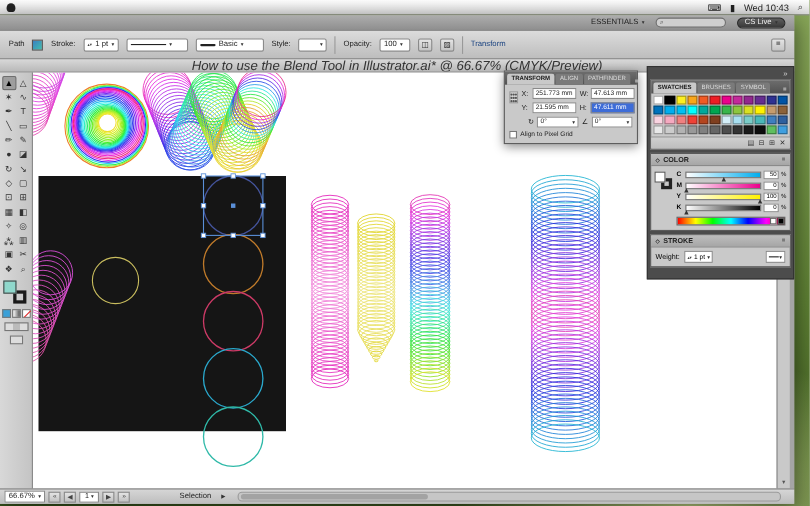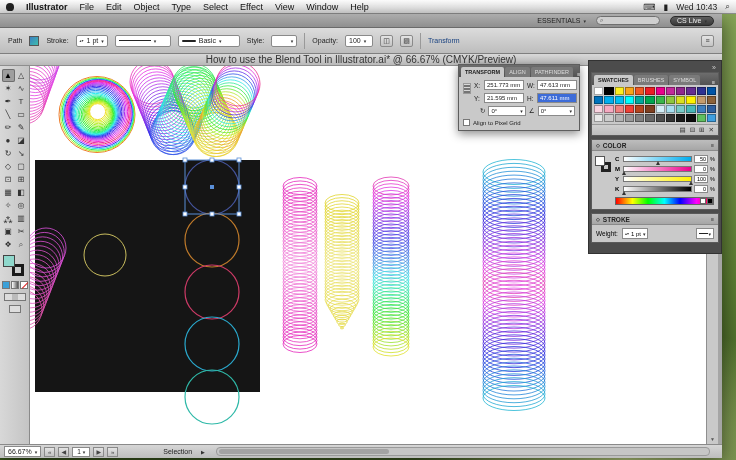--- a/index.html
+++ b/index.html
@@ -46,21 +46,21 @@
   .sep { width:1px; height:16px; background:#999; }
   .stepper { display:flex; flex-direction:column; font-size:4px; line-height:4px; color:#444; }
   .profline { width:32px; height:1px; background:#222; }
   .brushline { width:14px; height:2px; background:#222; border-radius:1px; }
   .link { color:#17407f; }
   .icon-btn { width:13px; height:12px; background:linear-gradient(#e4e4e4,#c4c4c4); border:1px solid #8a8a8a;
     border-radius:2px; font-size:7px; display:flex; align-items:center; justify-content:center; color:#333; }
 
   .doc-titlebar { position:absolute; top:40px; left:0; right:0; height:12px;
     background:linear-gradient(#d8d8d8,#b9b9b9); border-bottom:1px solid #8e8e8e;
-    text-align:center; font-size:10px; color:#333; line-height:12px; white-space:nowrap; overflow:hidden; }
+    text-align:center; font-size:12px; color:#333; line-height:12px; white-space:nowrap; overflow:hidden;font-style:italic; }
 
   
   .main { position:absolute; top:52px; left:0; width:722px; height:378px; background:#a5a5a5; }
 
   .toolbar { position:absolute; left:0; top:0; width:30px; height:378px;
     background:linear-gradient(90deg,#d8d8d8,#c4c4c4); border-right:1px solid #8a8a8a; }
   .tools-grid { display:grid; grid-template-columns:13px 13px; justify-content:center; padding-top:3px; }
   .tool { height:13px; display:flex; align-items:center; justify-content:center; font-size:8px; color:#333; border-radius:2px; }
   .tool.active { background:#9e9e9e; box-shadow:inset 0 0 0 1px #6e6e6e; color:#000; }
   .proxy-area { position:relative; height:26px; margin-top:4px; }
@@ -162,32 +162,20 @@
   .endsel { margin-left:auto; width:18px; height:11px; background:#fff; border:1px solid #8a8a8a;
     display:flex; align-items:center; justify-content:space-between; padding:0 2px; font-size:5px; }
 </style>
 </head>
 <body>
 
 <div class="wallpaper"></div>
 
 <div class="menubar">
   <span class="apple"></span>
-  <span style="display:flex;">
-      <span class="menu-item app-name">Illustrator</span>
-      <span class="menu-item">File</span>
-      <span class="menu-item">Edit</span>
-      <span class="menu-item">Object</span>
-      <span class="menu-item">Type</span>
-      <span class="menu-item">Select</span>
-      <span class="menu-item">Effect</span>
-      <span class="menu-item">View</span>
-      <span class="menu-item">Window</span>
-      <span class="menu-item">Help</span>
-    </span>
   <span class="mb-right">
     <span>⌨</span>
     <span>▮</span>
     <span>Wed 10:43</span>
     <span>⌕</span>
   </span>
 </div>
 
 <div class="app">
 

